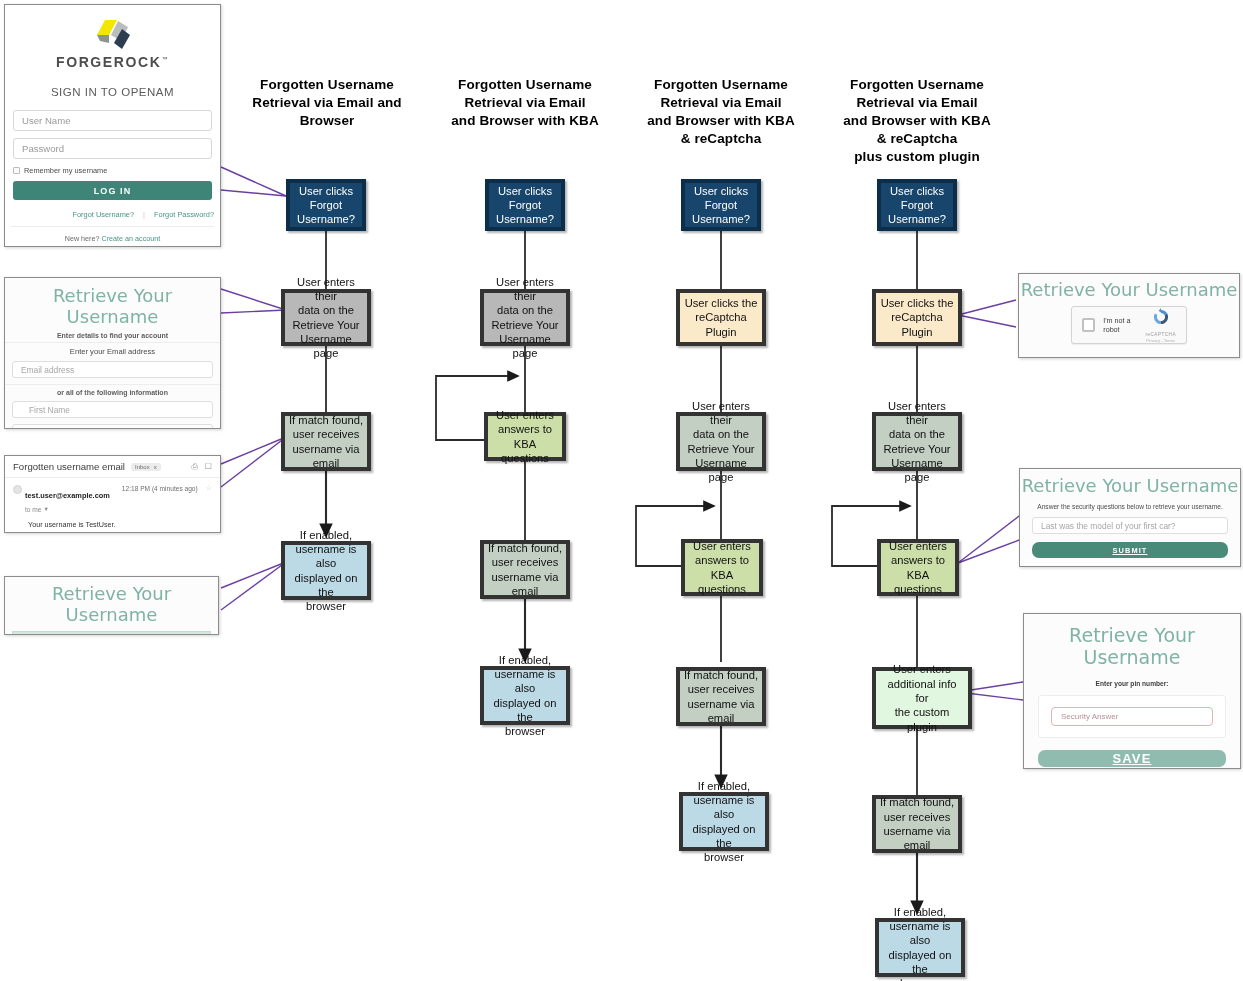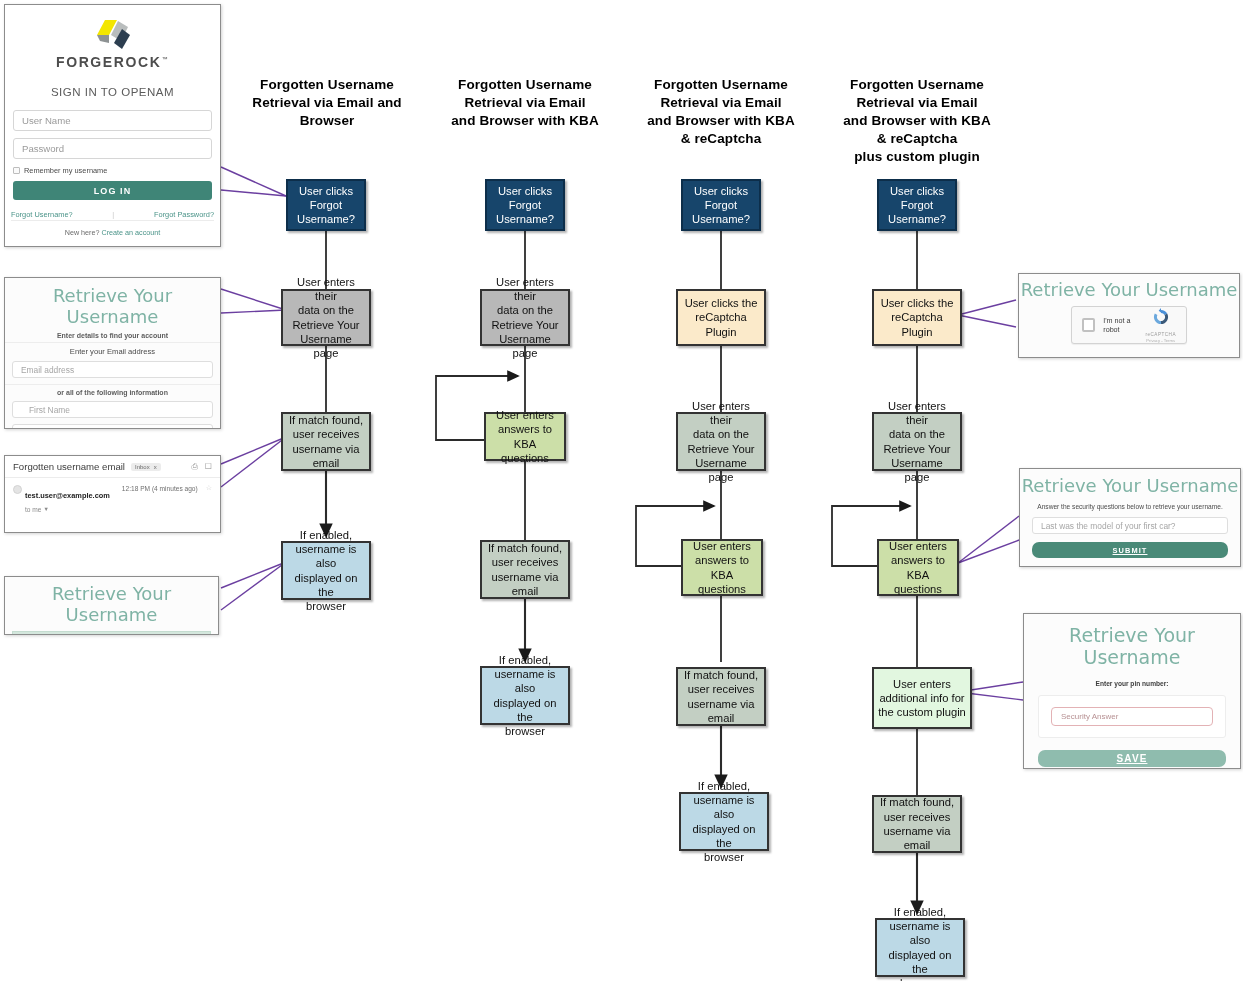--- a/index.html
+++ b/index.html
@@ -23,21 +23,21 @@
     font-size:13.5px;
     font-weight:bold;
     color:#000;
     line-height:1.34;
     letter-spacing:0.1px;
   }
 
   
   .node {
     position:absolute;
-    border:2px solid #eab308;
+    border:4px solid #eab308;
     display:flex;
     align-items:center;
     justify-content:center;
     text-align:center;
     font-size:11.2px;
     line-height:1.28;
     color:#111;
     padding:2px 4px;
     box-shadow:2px 2px 2px rgba(0,0,0,0.30);
   }
@@ -79,22 +79,22 @@
     margin:0 8px 6px; display:flex; align-items:center; gap:4px;
     font-size:7.4px; color:#4a4a4a;
   }
   .cbox { width:7px; height:7px; border:1px solid #bdbdbd; border-radius:1px; background:#fafafa; }
   .loginbtn {
     margin:0 8px 8px; height:19px; background:#3f8577; border-radius:3px;
     display:flex; align-items:center; justify-content:center;
     color:#fff; font-size:9px; font-weight:bold; letter-spacing:1.1px;
   }
   .links {
-    display:flex; align-items:center; justify-content:space-between; gap:9px;
-    font-size:7.4px; color:#4b9489; padding:2px 0 1px;
+    display:flex; align-items:center; justify-content:flex-end; gap:9px;
+    font-size:7.4px; color:#4b9489; padding:2px 0 7px;
     border-bottom:1px solid #ececec; margin:0 6px;
   }
   .links .sep { color:#c9c9c9; }
   .newhere { text-align:center; font-size:7.2px; color:#6a6a6a; padding:7px 0 0; }
   .newhere a { color:#4b9489; text-decoration:none; }
 
   
   .rt-head {
     text-align:center; color:#7fb3a5; font-weight:normal;
     font-family:"DejaVu Sans", sans-serif;
@@ -377,20 +377,21 @@
         <span class="mail-from">test.user@example.com</span>
         <span class="mail-to">
           <span>to me</span>
           <span>▾</span>
         </span>
       </span>
       <span class="mail-time">12:18 PM (4 minutes ago)</span>
       <span class="mail-star">☆</span>
 
     </div>
+    <div class="mail-body">Your username is TestUser.</div>
   </div>
 
   <div class="panel panel-shadow" style="left:4px; top:576px; width:215px; height:59px; background:#fcfcfc;">
     <div class="rt-head" style="font-size:18px; padding:6px 0 6px;">Retrieve Your Username</div>
     <div class="found-band" style="margin:0 7px; height:24px;">
       
       
     </div>
   </div>
 
@@ -418,16 +419,16 @@
     <div class="rt-fld" style="margin:0 12px 8px; height:17px; font-size:8.4px;">Last was the model of your first car?</div>
     <div class="rt-btn" style="margin:0 12px; height:16px; font-size:7.4px; background:#4a8a78;">SUBMIT</div>
   </div>
 
   <div class="panel panel-shadow" style="left:1023px; top:613px; width:218px; height:156px; background:#fcfcfc;">
     <div class="rt-head" style="font-size:19px; padding:10px 0 10px;">Retrieve Your Username</div>
     <div class="rt-sub" style="font-size:6.6px; color:#3e3e3e; padding:2px 0 8px;">Enter your pin number:</div>
     <div class="pin-card" style="margin:0 14px 12px; padding:11px 12px;text-align:right;">
       <div class="pin-input" style="height:19px;">Security Answer</div>
     </div>
-    <div class="rt-btn" style="margin:0 14px; height:17px; font-size:10px;">SAVE</div>
+    <div class="rt-btn" style="margin:0 14px; height:17px; font-size:13px;">SAVE</div>
   </div>
 
 </div>
 
 </body></html>

